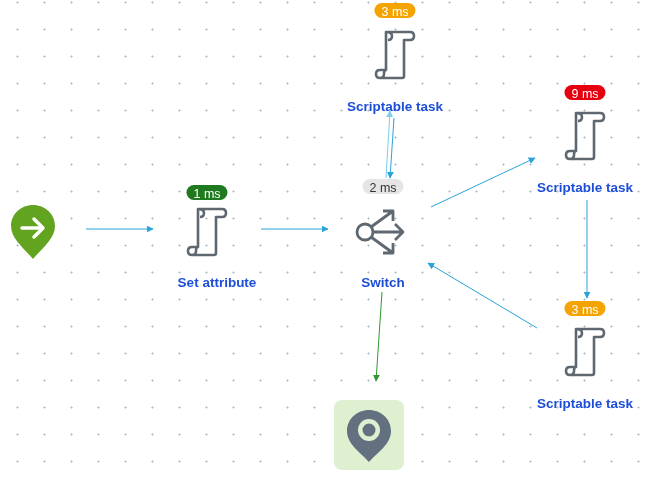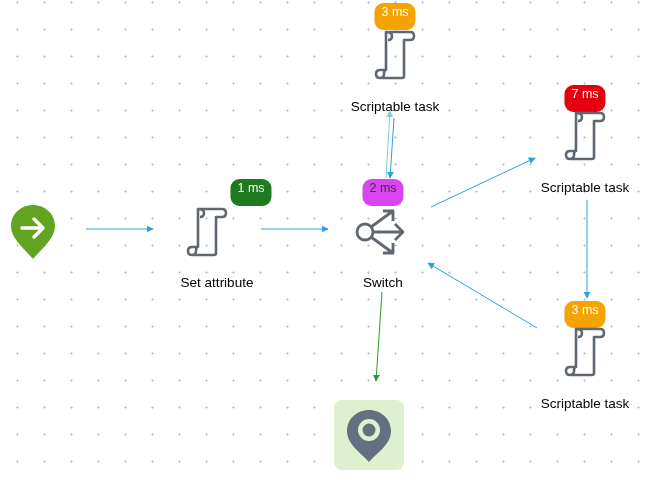--- a/index.html
+++ b/index.html
@@ -8,31 +8,31 @@
     background-color: #ffffff;
     background-image: radial-gradient(circle, #b3bfcc 0.9px, transparent 1.2px);
     background-size: 27px 27px;
     background-position: 4px 16px;
     font-family: "Liberation Sans", sans-serif;
   }
   #canvas { position: absolute; left: 0; top: 0; width: 647px; height: 487px; }
   .node { position: absolute; width: 110px; height: 110px; cursor: pointer; }
   .badge {
     position: absolute; left: 50%; transform: translateX(-50%);
-    height: 27px; line-height: 18px; padding: 0 7px; border-radius: 9px;
+    height: 15px; line-height: 18px; padding: 0 7px; border-radius: 9px;
     font-size: 12.5px; white-space: nowrap;
   }
   .badge.green { background: #1f7a1f; color: #ffffff; }
-  .badge.yellow { background: #d946ef; color: #333333; }
+  .badge.yellow { background: #e5e5e5; color: #333333; }
   .badge.orange { background: #f5a300; color: #ffffff; }
   .badge.red { background: #e6000f; color: #ffffff; }
   .node-icon { position: absolute; left: 50%; transform: translateX(-50%); }
   .node-label {
     position: absolute; left: 50%; transform: translateX(-50%);
-    font-size: 13.5px; color: #000000; white-space: nowrap;
+    font-size: 13.5px; color: #1d4ed8; white-space: nowrap; font-weight: bold;
   }
   .start-node { position: absolute; left: 10px; top: 203px; width: 46px; height: 58px; cursor: pointer; }
   .end-node {
     position: absolute; left: 334px; top: 400px; width: 70px; height: 70px;
     background: #dff0d0; border-radius: 8px; cursor: pointer;
   }
 </style>
 </head>
 <body>
 
@@ -59,21 +59,21 @@
 </svg>
 
 <div class="start-node">
   <svg width="46" height="58" viewBox="0 0 46 58">
     <path d="M23 2 C11 2 1 11 1 23 C1 36 14 45 23 56 C32 45 45 36 45 23 C45 11 35 2 23 2 Z" fill="#62a420"></path>
     <path d="M12 25 L32 25 M24 16 L33 25 L24 34" stroke="#ffffff" stroke-width="3.5" fill="none" stroke-linecap="round" stroke-linejoin="round"></path>
   </svg>
 </div>
 
 <div class="node" style="left:152px; top:178px;">
-  <span class="badge green" style="top:1px;margin-left:44px;">1 ms</span>
+  <span class="badge green" style="top:7px;">1 ms</span>
   <svg class="node-icon" style="top:27px;" width="50" height="54" viewBox="0 0 50 54">
     <path d="M16 4 L40 4 Q44 4 44 8 Q44 12 40 12 L34 12 L34 48 Q34 50 32 50 L10 50 Q6 50 6 46 Q6 42 10 42 L16 42 Z M16 4 Q22 4 22 8 Q22 12 18 12 M10 50 Q14 50 14 46 Q14 42 16 42" fill="none" stroke="#5f6770" stroke-width="2.6" stroke-linejoin="round"></path>
   </svg>
   <span class="node-label" style="top:97px;margin-left:10px;">Set attribute</span>
 </div>
 
 <div class="node" style="left:328px; top:178px;">
   <span class="badge yellow" style="top:1px;">2 ms</span>
   <svg class="node-icon" style="top:28px;" width="56" height="52" viewBox="0 0 56 52">
     <circle cx="10" cy="26" r="8" fill="none" stroke="#5f6770" stroke-width="2.8"></circle>
@@ -86,21 +86,21 @@
 
 <div class="node" style="left:340px; top:2px;">
   <span class="badge orange" style="top:1px;">3 ms</span>
   <svg class="node-icon" style="top:26px;" width="50" height="54" viewBox="0 0 50 54">
     <path d="M16 4 L40 4 Q44 4 44 8 Q44 12 40 12 L34 12 L34 48 Q34 50 32 50 L10 50 Q6 50 6 46 Q6 42 10 42 L16 42 Z M16 4 Q22 4 22 8 Q22 12 18 12 M10 50 Q14 50 14 46 Q14 42 16 42" fill="none" stroke="#5f6770" stroke-width="2.6" stroke-linejoin="round"></path>
   </svg>
   <span class="node-label" style="top:97px;">Scriptable task</span>
 </div>
 
 <div class="node" style="left:530px; top:83px;">
-  <span class="badge red" style="top:2px;">7 ms</span>
+  <span class="badge red" style="top:2px;">9 ms</span>
   <svg class="node-icon" style="top:26px;" width="50" height="54" viewBox="0 0 50 54">
     <path d="M16 4 L40 4 Q44 4 44 8 Q44 12 40 12 L34 12 L34 48 Q34 50 32 50 L10 50 Q6 50 6 46 Q6 42 10 42 L16 42 Z M16 4 Q22 4 22 8 Q22 12 18 12 M10 50 Q14 50 14 46 Q14 42 16 42" fill="none" stroke="#5f6770" stroke-width="2.6" stroke-linejoin="round"></path>
   </svg>
   <span class="node-label" style="top:97px;">Scriptable task</span>
 </div>
 
 <div class="node" style="left:530px; top:299px;">
   <span class="badge orange" style="top:2px;">3 ms</span>
   <svg class="node-icon" style="top:26px;" width="50" height="54" viewBox="0 0 50 54">
     <path d="M16 4 L40 4 Q44 4 44 8 Q44 12 40 12 L34 12 L34 48 Q34 50 32 50 L10 50 Q6 50 6 46 Q6 42 10 42 L16 42 Z M16 4 Q22 4 22 8 Q22 12 18 12 M10 50 Q14 50 14 46 Q14 42 16 42" fill="none" stroke="#5f6770" stroke-width="2.6" stroke-linejoin="round"></path>

